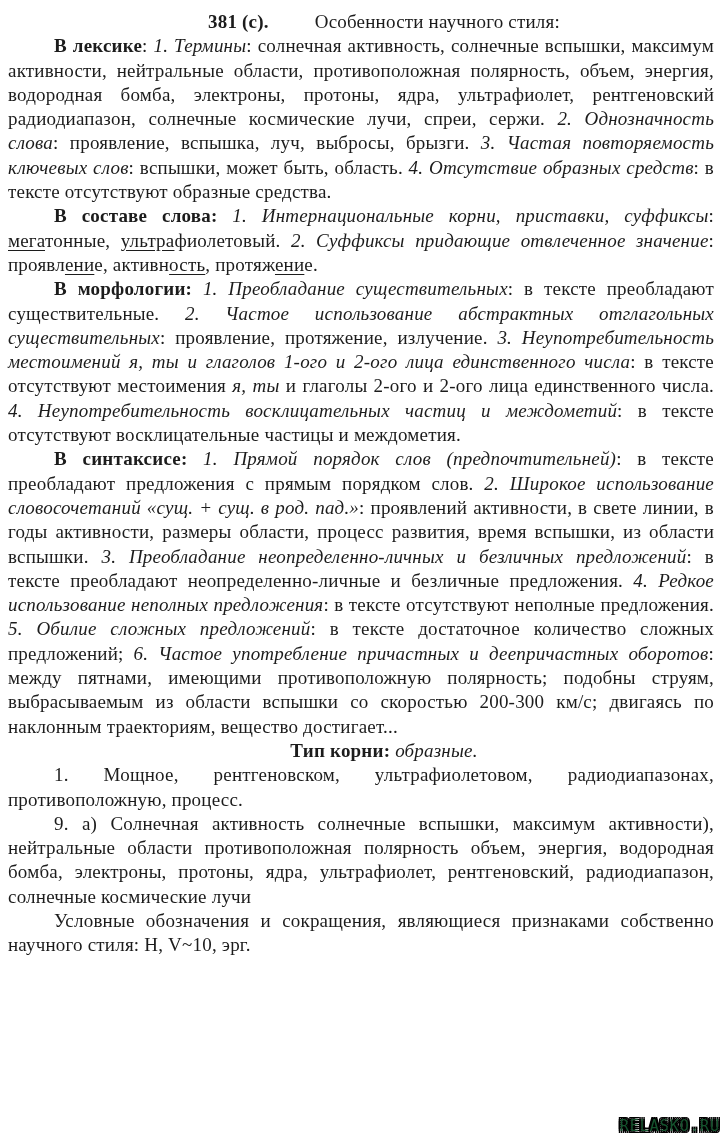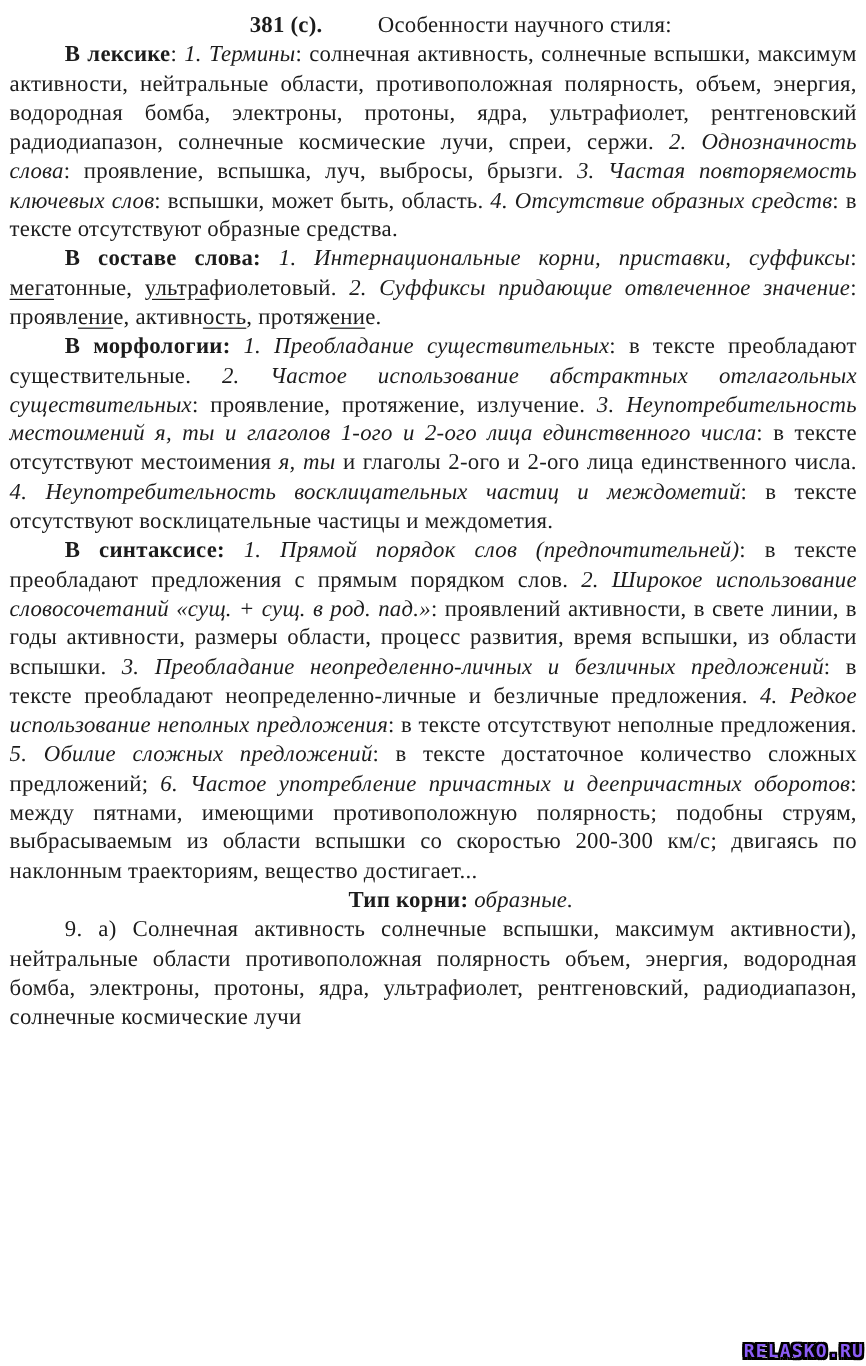--- a/index.html
+++ b/index.html
@@ -34,38 +34,40 @@
   .seg-regular { }
   .seg-bold { font-weight: bold; }
   .seg-italic { font-style: italic; }
   .seg-underline { text-decoration: underline; text-underline-offset: 3px; }
   .seg-gap { display: inline-block; width: 46px; }
   .watermark {
     position: absolute;
     right: 2px;
     bottom: 3px;
     font-family: "DejaVu Sans Mono", monospace;
-    font-weight: bold;
+    font-weight: normal;
     font-size: 15px;
     letter-spacing: 1px;
-    color: #8b5cf6;
+    color: #14532d;
     text-shadow:
       -2px -2px 0 #000, 2px -2px 0 #000, -2px 2px 0 #000, 2px 2px 0 #000,
       -2px 0 0 #000, 2px 0 0 #000, 0 -2px 0 #000, 0 2px 0 #000;
     text-align: center;
   }
 </style>
 </head>
 <body>
 
 <div class="page">
   <div>
       <p class="para indent align-left"><span class="seg-bold">381 (с).</span><span class="seg-gap"></span><span class="seg-regular">Особенности научного стиля:</span></p>
       <p class="para indent"><span class="seg-bold">В лексике</span><span class="seg-regular">: </span><span class="seg-italic">1. Термины</span><span class="seg-regular">: солнечная активность, солнечные вспышки, максимум активности, нейтральные области, противоположная полярность, объем, энергия, водородная бомба, электроны, протоны, ядра, ультрафиолет, рентгеновский радиодиапазон, солнечные космические лучи, спреи, сержи. </span><span class="seg-italic">2. Однозначность слова</span><span class="seg-regular">: проявление, вспышка, луч, выбросы, брызги. </span><span class="seg-italic">3. Частая повторяемость ключевых слов</span><span class="seg-regular">: вспышки, может быть, область. </span><span class="seg-italic">4. Отсутствие образных средств</span><span class="seg-regular">: в тексте отсутствуют образные средства.</span></p>
       <p class="para indent"><span class="seg-bold">В составе слова: </span><span class="seg-italic">1. Интернациональные корни, приставки, суффиксы</span><span class="seg-regular">: </span><span class="seg-underline">мега</span><span class="seg-regular">тонные, </span><span class="seg-underline">ультра</span><span class="seg-regular">фиолетовый. </span><span class="seg-italic">2. Суффиксы придающие отвлеченное значение</span><span class="seg-regular">: проявл</span><span class="seg-underline">ени</span><span class="seg-regular">е, активн</span><span class="seg-underline">ость</span><span class="seg-regular">, протяж</span><span class="seg-underline">ени</span><span class="seg-regular">е.</span></p>
       <p class="para indent"><span class="seg-bold">В морфологии: </span><span class="seg-italic">1. Преобладание существительных</span><span class="seg-regular">: в тексте преобладают существительные. </span><span class="seg-italic">2. Частое использование абстрактных отглагольных существительных</span><span class="seg-regular">: проявление, протяжение, излучение. </span><span class="seg-italic">3. Неупотребительность местоимений я, ты и глаголов 1-ого и 2-ого лица единственного числа</span><span class="seg-regular">: в тексте отсутствуют местоимения </span><span class="seg-italic">я, ты</span><span class="seg-regular"> и глаголы 2-ого и 2-ого лица единственного числа. </span><span class="seg-italic">4. Неупотребительность восклицательных частиц и междометий</span><span class="seg-regular">: в тексте отсутствуют восклицательные частицы и междометия.</span></p>
       <p class="para indent"><span class="seg-bold">В синтаксисе: </span><span class="seg-italic">1. Прямой порядок слов (предпочтительней)</span><span class="seg-regular">: в тексте преобладают предложения с прямым порядком слов. </span><span class="seg-italic">2. Широкое использование словосочетаний «сущ. + сущ. в род. пад.»</span><span class="seg-regular">: проявлений активности, в свете линии, в годы активности, размеры области, процесс развития, время вспышки, из области вспышки. </span><span class="seg-italic">3. Преобладание неопределенно-личных и безличных предложений</span><span class="seg-regular">: в тексте преобладают неопределенно-личные и безличные предложения. </span><span class="seg-italic">4. Редкое использование неполных предложения</span><span class="seg-regular">: в тексте отсутствуют неполные предложения. </span><span class="seg-italic">5. Обилие сложных предложений</span><span class="seg-regular">: в тексте достаточное количество сложных предложений; </span><span class="seg-italic">6. Частое употребление причастных и деепричастных оборотов</span><span class="seg-regular">: между пятнами, имеющими противоположную полярность; подобны струям, выбрасываемым из области вспышки со скоростью 200-300 км/с; двигаясь по наклонным траекториям, вещество достигает...</span></p>
       <p class="para indent align-left"><span class="seg-bold">Тип корни: </span><span class="seg-italic">образные.</span></p>
+      <p class="para indent"><span class="seg-regular">1. Мощное, рентгеновском, ультрафиолетовом, радиодиапазонах, противоположную, процесс.</span></p>
       <p class="para indent"><span class="seg-regular">9. а) Солнечная активность солнечные вспышки, максимум активности), нейтральные области противоположная полярность объем, энергия, водородная бомба, электроны, протоны, ядра, ультрафиолет, рентгеновский, радиодиапазон, солнечные космические лучи</span></p>
+      <p class="para indent"><span class="seg-regular">Условные обозначения и сокращения, являющиеся признаками собственно научного стиля: Н, V~10, эрг.</span></p>
     </div>
 </div>
 
 <div class="watermark">RELASKO.RU</div>
 
 </body></html>

